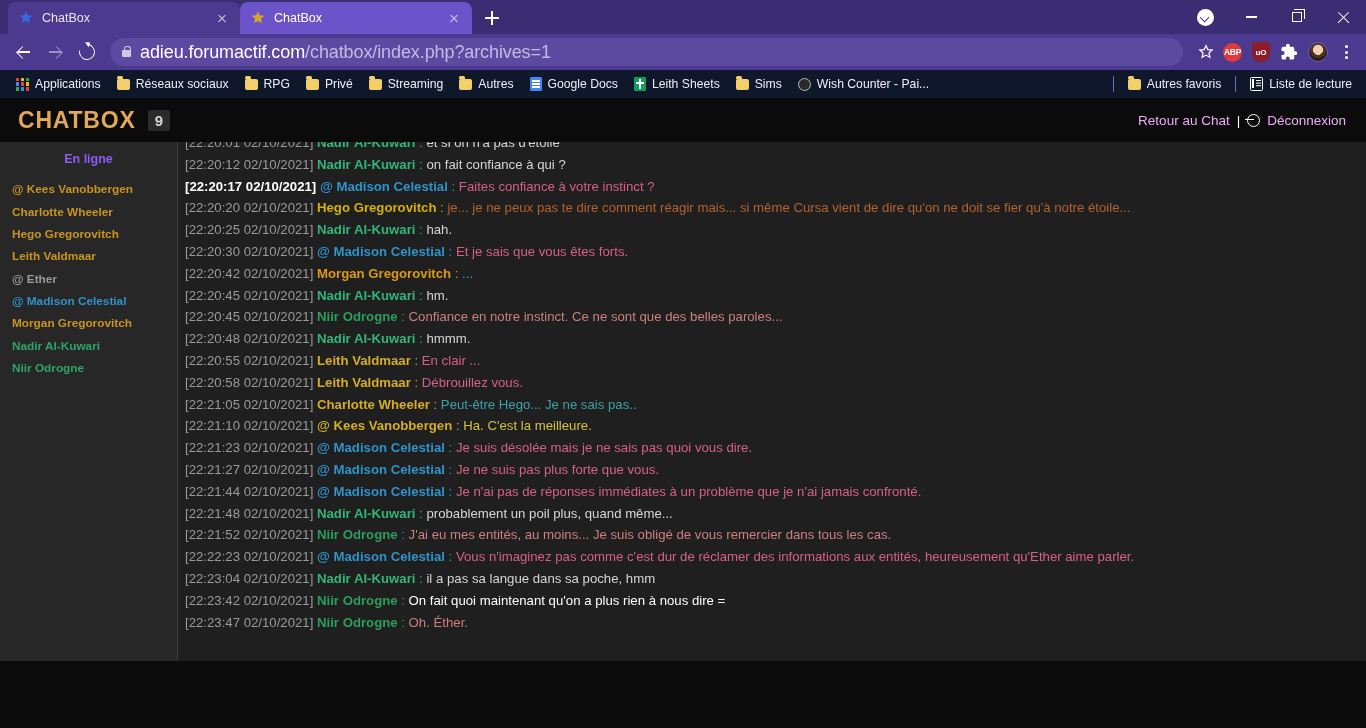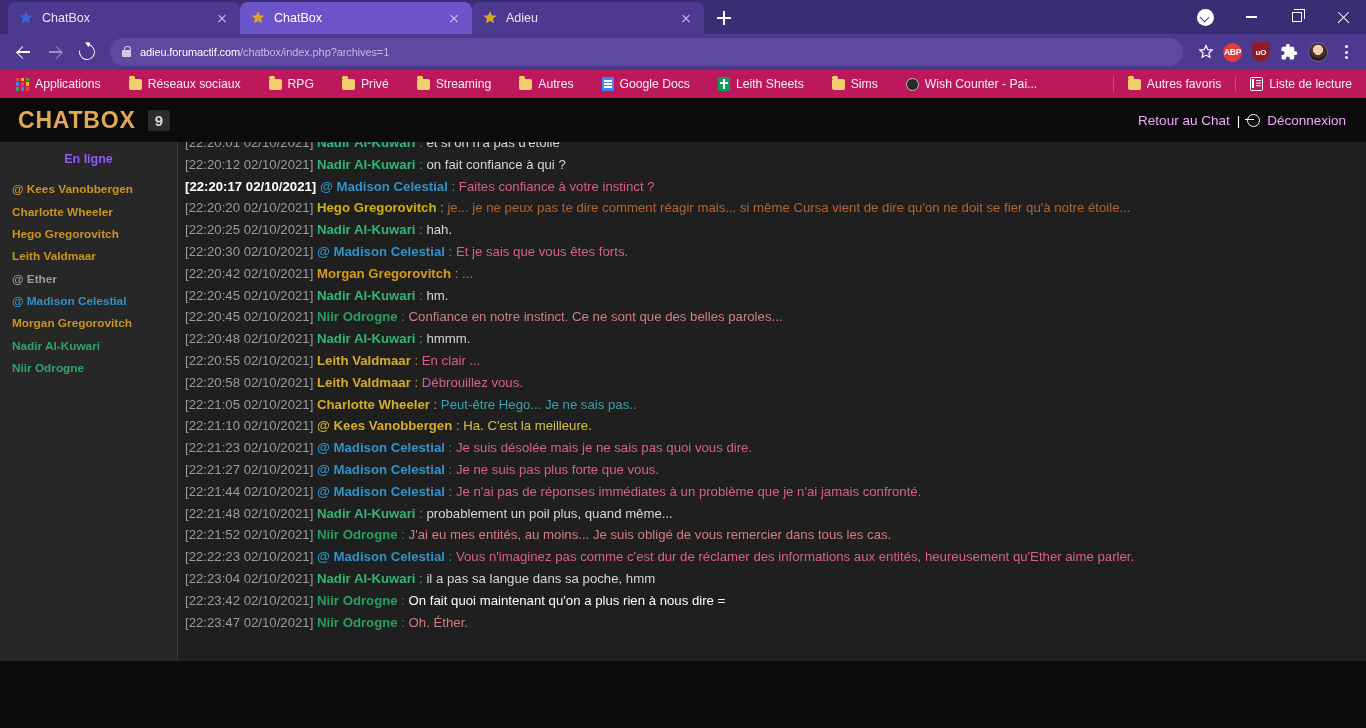--- a/index.html
+++ b/index.html
@@ -61,37 +61,37 @@
   .arrow-r { transform: scaleX(-1); opacity: .45; }
   .reload { width:16px; height:16px; border:1.8px solid #fff; border-radius:50%; border-top-color:transparent; transform: rotate(-35deg); position:relative; }
   .reload:after { content:""; position:absolute; right:-1px; top:-2px; border-left:4px solid #fff; border-top:3px solid transparent; border-bottom:3px solid transparent; }
 
   .omnibox {
     flex: 1 1 auto; height: 28px; background: #5b4aa0; border-radius: 14px;
     display: flex; align-items: center; padding: 0 12px; gap: 9px; margin: 0 6px;
   }
   .lock { width: 9px; height: 7px; background: #cfc8e8; border-radius: 1px; position: relative; margin-top: 3px; flex:0 0 9px; }
   .lock:before { content:""; position:absolute; left:1.6px; top:-4.5px; width:5.8px; height:5.5px; border:1.6px solid #cfc8e8; border-bottom:none; border-radius:3px 3px 0 0; }
-  .url { font-size: 11px; color: #ffffff; white-space: nowrap; letter-spacing: -0.1px; }
+  .url { font-size: 18px; color: #ffffff; white-space: nowrap; letter-spacing: -0.1px; }
   .url .dim { color: #c3b9e3; }
   .star { width:16px;height:16px;position:relative;flex:0 0 16px; }
   .star svg { display:block; }
 
   .tb-icons { display:flex; align-items:center; gap:10px; padding-right:4px; }
   .abp { width:19px;height:19px;border-radius:50%;background:#e23a3a;color:#fff;font-size:8.5px;font-weight:bold;display:flex;align-items:center;justify-content:center;letter-spacing:-0.3px; }
   .uo { width:18px;height:20px;background:#8c1d2b;color:#fff;font-size:8px;font-weight:bold;display:flex;align-items:center;justify-content:center;
         border-radius:3px 3px 50% 50%/3px 3px 40% 40%; }
   .puzzle { width:18px;height:18px;color:#fff; }
   .avatar { width:20px;height:20px;border-radius:50%;
      background: radial-gradient(circle at 50% 38%, #f0cfae 0 34%, #4a3528 36% 55%, #2b1d14 57% 100%);
      border:1px solid #6f5cbb; }
   .kebab { width:16px;height:18px;display:flex;flex-direction:column;align-items:center;justify-content:center;gap:2.4px; }
   .kebab i { width:3px;height:3px;border-radius:50%;background:#fff;display:block; }
 
-  .bookmarks { height: 28px; background: #be185d; display:flex; align-items:center; padding: 0 8px; gap: 12px; flex: 0 0 28px; position:relative; font-size: 12.2px; color:#f1eefb; }
+  .bookmarks { height: 28px; background: #0f172a; display:flex; align-items:center; padding: 0 8px; gap: 0; flex: 0 0 28px; position:relative; font-size: 12.2px; color:#f1eefb; }
   .bm { display:flex; align-items:center; gap:6px; padding: 0 8px; height: 22px; white-space:nowrap; }
   .bm-label { font-size: 12.2px; }
   .folder { width:13px;height:11px;background:#f2cf6a;border-radius:1.5px 2px 2px 2px; position:relative; flex:0 0 13px; }
   .folder:before { content:""; position:absolute; left:0; top:-2.5px; width:6px; height:3px; background:#f2cf6a; border-radius:1.5px 1.5px 0 0; }
   .apps-grid { width:13px;height:13px;display:grid;grid-template-columns:repeat(3,1fr);grid-template-rows:repeat(3,1fr);gap:1.3px;flex:0 0 13px; }
   .apps-grid i { display:block; border-radius:0.5px; }
   .gdocs { width:12px;height:14px;background:#4285f4;border-radius:1px;display:flex;flex-direction:column;justify-content:center;gap:1.6px;padding:0 2px;flex:0 0 12px; }
   .gdocs i { display:block;height:1.4px;background:#fff; }
   .gsheets { width:12px;height:14px;background:#0f9d58;border-radius:1px;position:relative;flex:0 0 12px; }
   .gsheets:before { content:""; position:absolute; left:4.6px; top:2px; width:2.2px; height:10px; background:#fff; }
@@ -147,27 +147,20 @@
           <path d="M8 1.2l1.9 4.1 4.5.5-3.4 3 1 4.4L8 10.9 4 13.2l1-4.4-3.4-3 4.5-.5z" fill="#3b66d6"></path>
         </svg>
       <span class="tab-title">ChatBox</span>
       <span class="tab-close"></span>
     </div>
     <div class="tab active">
       <svg class="favicon" viewBox="0 0 16 16">
           <path d="M8 1.2l1.9 4.1 4.5.5-3.4 3 1 4.4L8 10.9 4 13.2l1-4.4-3.4-3 4.5-.5z" fill="#d8a52a"></path>
         </svg>
       <span class="tab-title">ChatBox</span>
-      <span class="tab-close"></span>
-    </div>
-    <div class="tab inactive">
-      <svg class="favicon" viewBox="0 0 16 16">
-          <path d="M8 1.2l1.9 4.1 4.5.5-3.4 3 1 4.4L8 10.9 4 13.2l1-4.4-3.4-3 4.5-.5z" fill="#d8a52a"></path>
-        </svg>
-      <span class="tab-title">Adieu</span>
       <span class="tab-close"></span>
     </div>
     <div class="newtab"></div>
 
     <div class="wincontrols">
       <div class="wc">
           <span class="dl-circle"></span>
         </div>
       <div class="wc">
           <span class="wc-min"></span>

